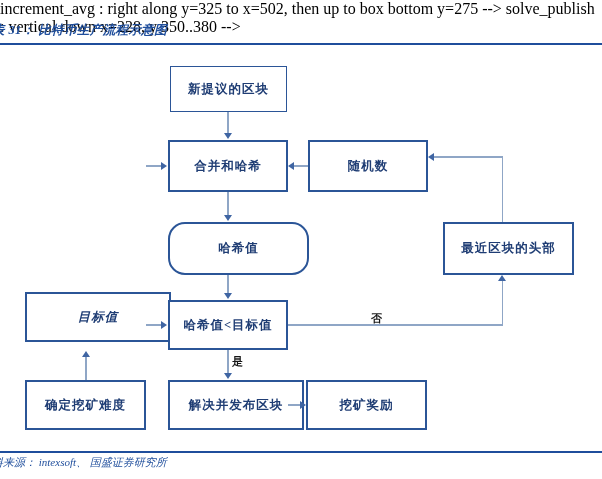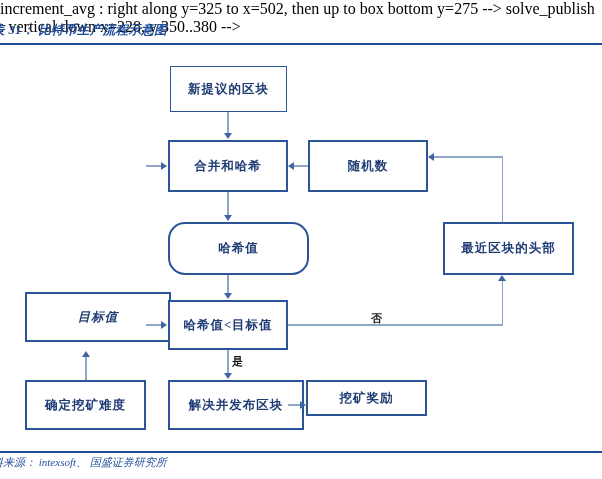--- a/index.html
+++ b/index.html
@@ -132,21 +132,21 @@
   
   <div class="node thick" style="left:168px;top:300px;width:120px;height:50px;">哈希值&lt;目标值</div>
 
   
   <div class="node thick" style="left:25px;top:380px;width:121px;height:50px;">确定挖矿难度</div>
 
   
   <div class="node thick" style="left:168px;top:380px;width:136px;height:50px;">解决并发布区块</div>
 
   
-  <div class="node thick" style="left:306px;top:380px;width:121px;height:36px;">挖矿奖励</div>
+  <div class="node thick" style="left:306px;top:380px;width:121px;height:50px;">挖矿奖励</div>
 
   
 
   
   <div class="conn v" style="left:227.3px;top:112px;height:22px;"></div>
   <div class="arrow down" style="left:224px;top:133px;"></div>
 
   
   <div class="conn h" style="left:146px;top:165.3px;width:16px;"></div>
   <div class="arrow right" style="left:161px;top:162px;"></div>

